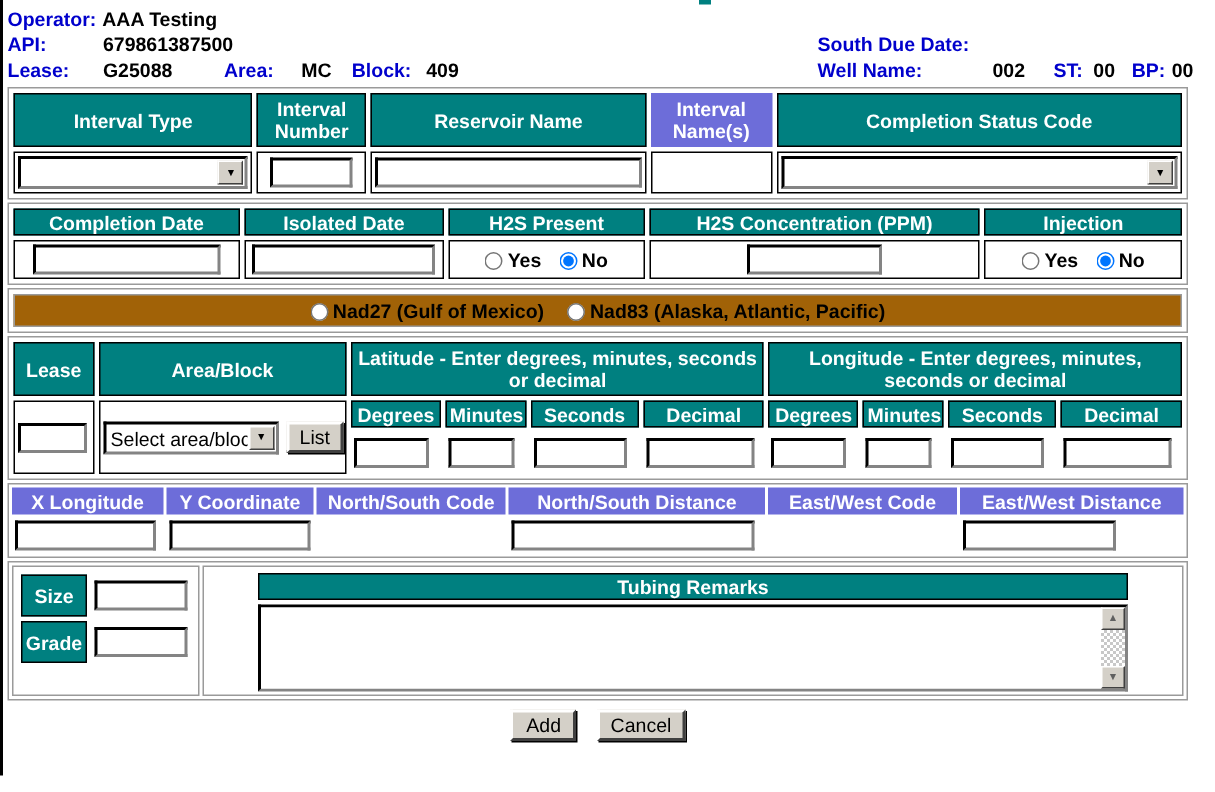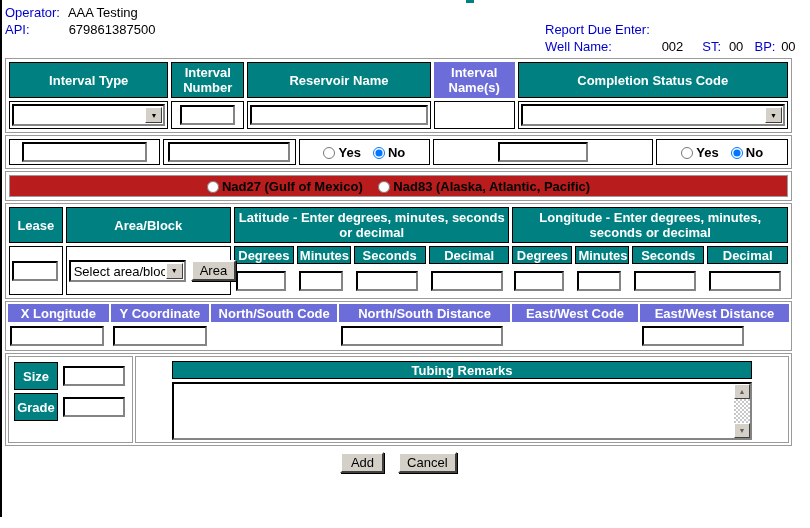--- a/index.html
+++ b/index.html
@@ -7,41 +7,41 @@
   body {
     width:810px; height:528px; background:#ffffff; overflow:hidden;
     font-family:"Liberation Sans", sans-serif; font-size:13px; color:#000;
     position:relative;
   }
   .left-border { position:absolute; left:0; top:0; width:2px; height:517px; background:#000; }
   .title-sliver { position:absolute; left:466px; top:0; width:8px; height:3px; background:#008080; }
   .content { margin-left:5px; width:787px; }
 
   
-  .topinfo { position:relative; height:56px; padding-top:4px; }
+  .topinfo { position:relative; height:56px; padding-top:4px;font-weight:bold; }
   .ti-row { height:17px; line-height:17px; white-space:nowrap; }
   .lbl { color:#0000CC; }
   .val { color:#000; }
   .ib { display:inline-block; }
   .w60 { width:60px; } .w77 { width:77px; } .w46 { width:46px; } .w48 { width:48px; }
   .w30 { width:30px; } .w113 { width:113px; } .w37 { width:37px; } .w23 { width:23px; } .w22 { width:22px; }
   .ti-right { position:absolute; left:540px; top:21px; }
 
   
   table.frm {
     border-collapse:separate; border-spacing:3px; table-layout:fixed;
     width:787px; border:1px solid #9a9a9a; background:#fff; margin-top:2px;
   }
   table.t5, table.t6 { border-spacing:2px; }
   th { font-weight:bold; font-size:13px; padding:0 2px; }
   .teal  { background:#008080; color:#fff; border:1px solid #000; text-align:center; }
   .purple{ background:#6D6DD9; color:#fff; border:none; text-align:center; }
   .yellow{ background:#FFFFCC; color:#000; border:1px solid #9a9a9a; text-align:center; font-weight:bold; height:18px; }
   td.bcell { border:1px solid #000; background:#fff; padding:1px 2px; }
-  td.lcell { border:1px solid #9a9a9a; background:#b91c1c; padding:1px 2px; }
+  td.lcell { border:1px solid #9a9a9a; background:#a16207; padding:1px 2px; }
   td.ncell { border:none; background:#fff; padding:1px 2px; }
   .center { text-align:center; }
   .h32 { height:36px; } .h28 { height:28px; } .h26 { height:26px;padding-left:44px; }
   .h24 { height:24px; } .h18 { height:18px; }
 
   
   input.win {
     height:20px; border:2px solid; border-color:#000 #848484 #848484 #000;
     background:#fff; font-family:"Liberation Sans", sans-serif; font-size:13px; padding:0 3px;
   }
@@ -106,23 +106,31 @@
 
   <div class="topinfo">
     <div class="ti-row">
       <span class="lbl ib w60">Operator:</span>
       <span class="val">AAA Testing</span>
     </div>
     <div class="ti-row">
       <span class="lbl ib w60">API:</span>
       <span class="val">679861387500</span>
     </div>
+    <div class="ti-row">
+      <span class="lbl ib w60">Lease:</span>
+      <span class="val ib w77">G25088</span>
+      <span class="lbl ib w48">Area:</span>
+      <span class="val ib w30">MC</span>
+      <span class="lbl ib w46">Block:</span>
+      <span class="val">409</span>
+    </div>
     <div class="ti-right">
       <div class="ti-row">
-        <span class="lbl">Report Due Enter:</span>
+        <span class="lbl">South Due Date:</span>
         <span class="val"></span>
       </div>
       <div class="ti-row">
         <span class="lbl ib w113">Well Name:</span>
         <span class="val ib w37">002</span>
         <span class="lbl ib w23">ST:</span>
         <span class="val ib w22">00</span>
         <span class="lbl ib w23">BP:</span>
         <span class="val">00</span>
       </div>
@@ -167,20 +175,27 @@
 
   <table class="frm">
     <colgroup>
         <col style="width:150px">
         <col style="width:133px">
         <col style="width:130px">
         <col style="width:220px">
         <col style="width:131px">
       </colgroup>
     <tbody>
+        <tr class="h18">
+      <th class="teal">Completion Date</th>
+      <th class="teal">Isolated Date</th>
+      <th class="teal">H2S Present</th>
+      <th class="teal">H2S Concentration (PPM)</th>
+      <th class="teal">Injection</th>
+    </tr>
     <tr class="h26">
       <td class="bcell center"><input class="win" style="width: 125px;" value=""></td>
       <td class="bcell center"><input class="win" style="width: 122px;" value=""></td>
       <td class="bcell center">
         <input type="radio" class="radio" name="h2s" style=""><span class="rlbl">Yes</span><input type="radio" class="radio" name="h2s" checked="" style=""><span class="rlbl" style="margin-right:0">No</span>
       </td>
       <td class="bcell center"><input class="win" style="width: 90px;" value=""></td>
       <td class="bcell center">
         <input type="radio" class="radio" name="injection" style=""><span class="rlbl">Yes</span><input type="radio" class="radio" name="injection" checked="" style=""><span class="rlbl" style="margin-right:0">No</span>
       </td>
@@ -220,21 +235,21 @@
       <th class="teal" colspan="4">Longitude - Enter degrees, minutes, seconds or decimal</th>
     </tr>
     <tr class="h18">
       <td class="bcell" rowspan="2" style="vertical-align:middle"><input class="win" style="width: 46px;" value=""></td>
       <td class="bcell" rowspan="2" style="vertical-align:middle">
         <div style="display:flex;align-items:center;gap:5px">
           <div class="wsel" style="width:117px">
             <span class="wsel-text">Select area/block</span>
             <span class="wsel-btn">▼</span>
           </div>
-          <button class="lbtn">Area</button>
+          <button class="lbtn">List</button>
         </div>
       </td>
       <th class="teal">Degrees</th>
       <th class="teal">Minutes</th>
       <th class="teal">Seconds</th>
       <th class="teal">Decimal</th>
       <th class="teal">Degrees</th>
       <th class="teal">Minutes</th>
       <th class="teal">Seconds</th>
       <th class="teal">Decimal</th>

